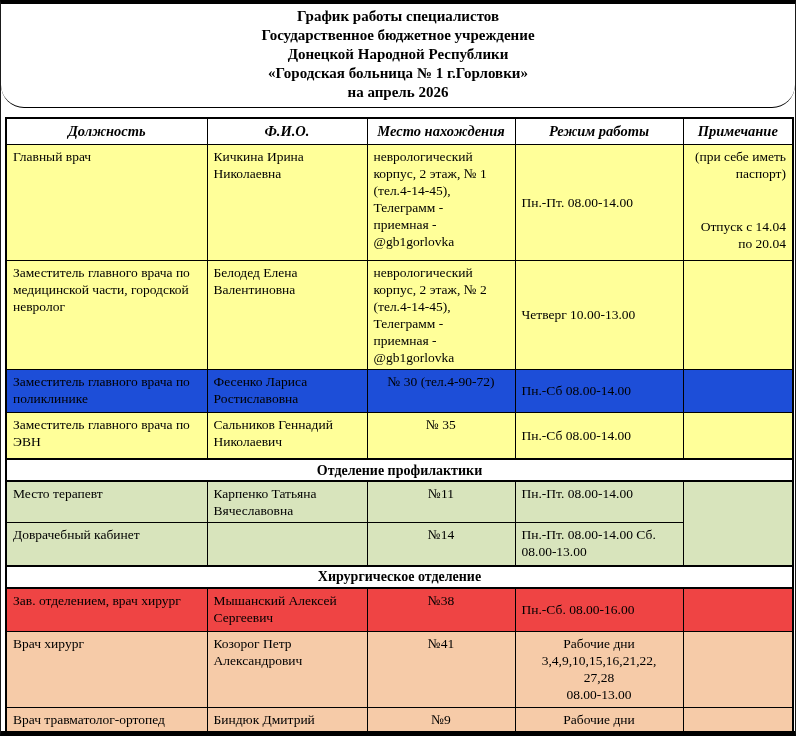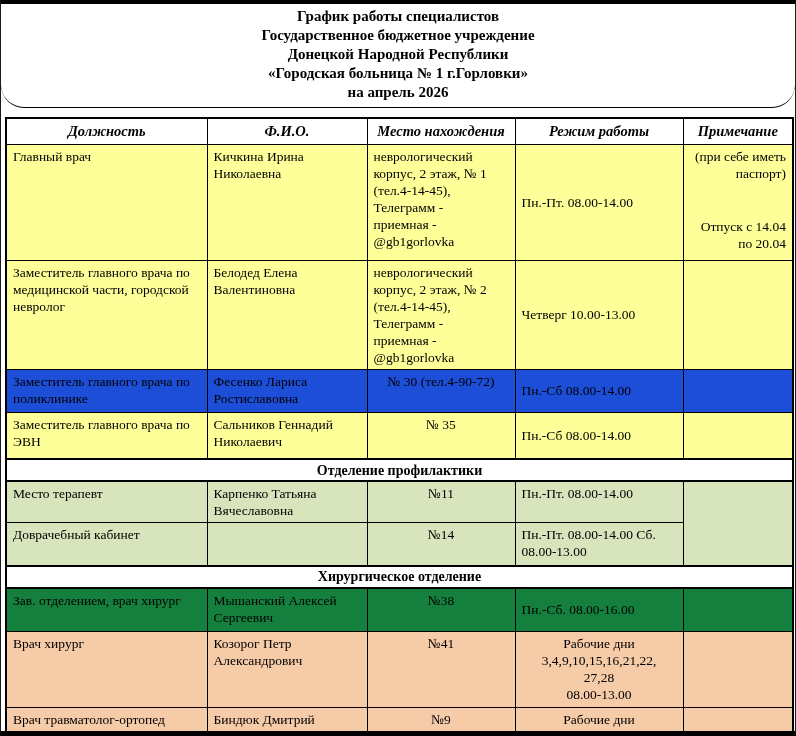--- a/index.html
+++ b/index.html
@@ -150,21 +150,21 @@
         <td>Доврачебный кабинет</td>
         <td></td>
         <td class="ctr">№14</td>
         <td>Пн.-Пт.  08.00-14.00 Сб. 08.00-13.00</td>
       </tr>
 
       <tr class="r-section">
         <td class="section-cell" colspan="5">Хирургическое отделение</td>
       </tr>
 
-      <tr class="r-surghead" style="background-color: #15803d;">
+      <tr class="r-surghead" style="background-color: #ef4444;">
         <td>Зав. отделением, врач хирург</td>
         <td>Мышанский Алексей Сергеевич</td>
         <td class="ctr">№38</td>
         <td class="vmid">Пн.-Сб. 08.00-16.00</td>
         <td></td>
       </tr>
 
       <tr class="r-surgeon" style="background-color: rgb(246, 203, 168);">
         <td>Врач хирург</td>
         <td>Козорог Петр Александрович</td>

